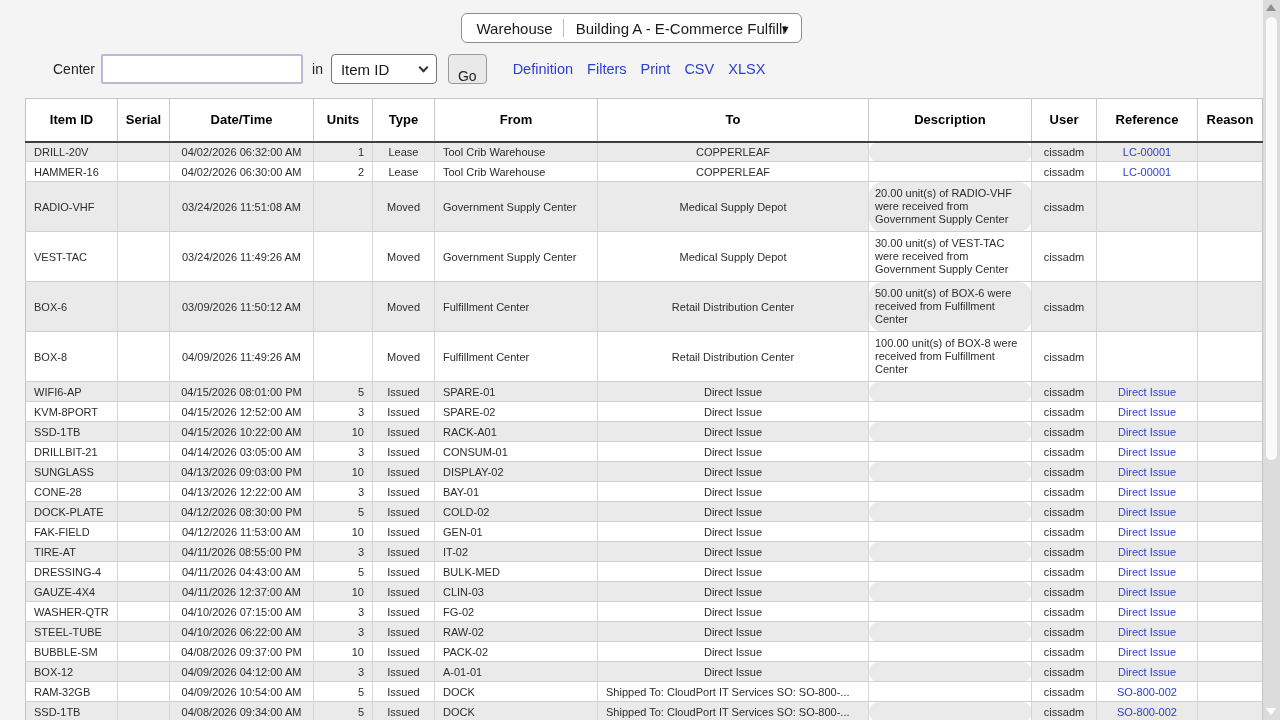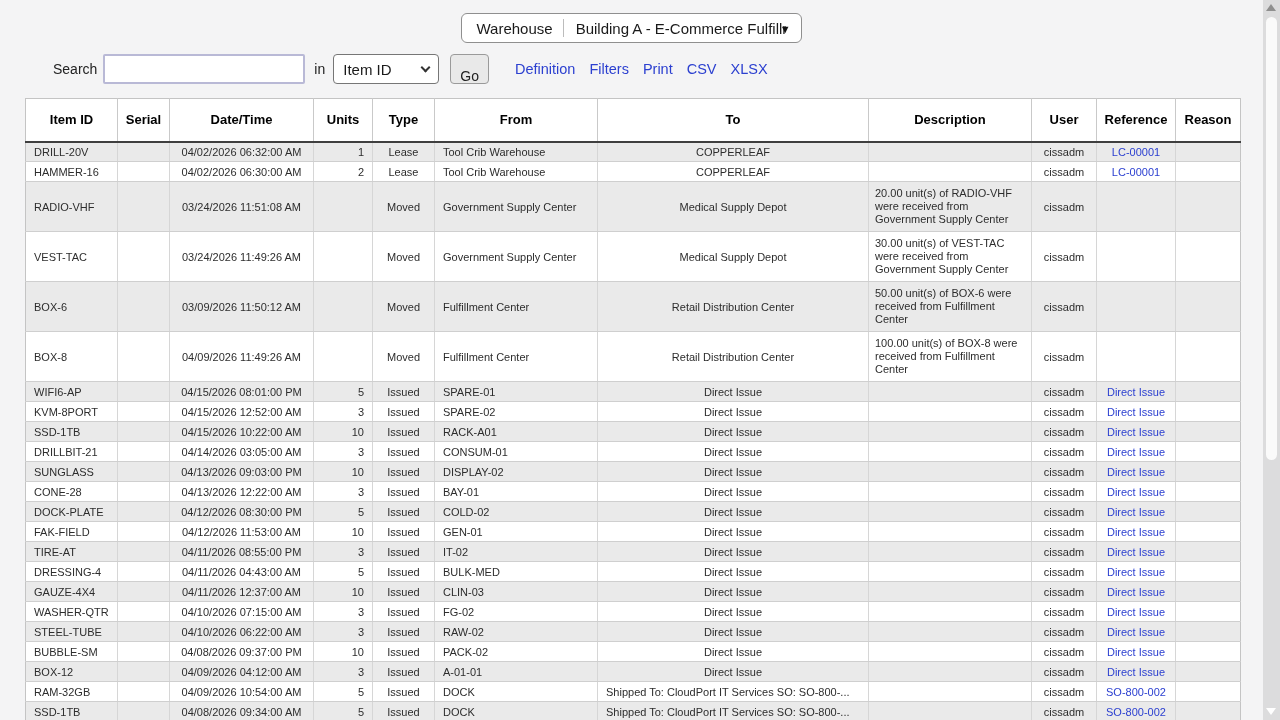--- a/index.html
+++ b/index.html
@@ -66,21 +66,21 @@
     border-right:1px solid #d6d6d6; border-bottom:1px solid #cfcfcf;
     padding:2px 8px; overflow:hidden; white-space:nowrap;
   }
   .grid td:last-child { border-right:none; }
   .grid tr.r-normal { height:20px; }
   .grid tr.r-tall { height:50px; }
   .grid tr.stripe td { background:#eaeaea; }
   .grid td.al { text-align:left; }
   .grid td.ac { text-align:center; }
   .grid td.ar { text-align:right; }
-  .grid td.wrap { white-space:normal; line-height:13px; padding:2px 6px; }
+  .grid td.wrap { white-space:normal; line-height:13px; padding:2px 6px;border-radius:14px; }
   .grid td a { text-decoration:none; cursor:pointer; }
   
   .scrollbar { position:absolute; right:0; top:0; width:17px; height:720px; background:#dcdcdd; }
   .sb-up {
     position:absolute; top:4px; left:3px;
     width:0; height:0; border-left:5.5px solid transparent; border-right:5.5px solid transparent;
     border-bottom:7px solid #8f8f8f;
   }
   .sb-thumb {
     position:absolute; top:17px; left:3px; width:11px; height:443px;
@@ -100,21 +100,21 @@
     <span class="wh-label">Warehouse</span>
     <span class="wh-divider"></span>
     <span class="wh-select">
       <span class="wh-select-text">Building A - E-Commerce Fulfillment</span>
       <span class="wh-caret">▼</span>
     </span>
   </div>
 </div>
 
 <div class="search-row">
-  <span class="search-label">Search</span>
+  <span class="search-label">Center</span>
   <input class="search-input" type="text" value="" style="">
   <span class="in-label">in</span>
   <div class="field-select">
     <span class="field-select-text">Item ID</span>
     <span class="chevron"></span>
   </div>
   <button class="go-button">Go</button>
   <div class="toolbar-links">
     <a style="color: rgb(44, 64, 208);">Definition</a>
     <a style="color: rgb(44, 64, 208);">Filters</a>
@@ -129,21 +129,21 @@
       <tr id="grid-head">
         <th style="width: 92px;">Item ID</th>
         <th style="width: 52px;">Serial</th>
         <th style="width: 144px;">Date/Time</th>
         <th style="width: 59px;">Units</th>
         <th style="width: 62px;">Type</th>
         <th style="width: 163px;">From</th>
         <th style="width: 271px;">To</th>
         <th style="width: 163px;">Description</th>
         <th style="width: 65px;">User</th>
-        <th style="width: 79px;">Reference</th>
+        <th style="width: 101px;">Reference</th>
         <th style="width: 65px;">Reason</th>
       </tr>
     </thead>
   <tbody id="grid-body">
       <tr class="r-normal stripe">
         <td class="al">DRILL-20V</td>
         <td class="ac"></td>
         <td class="ac">04/02/2026 06:32:00 AM</td>
         <td class="ar">1</td>
         <td class="ac">Lease</td>

